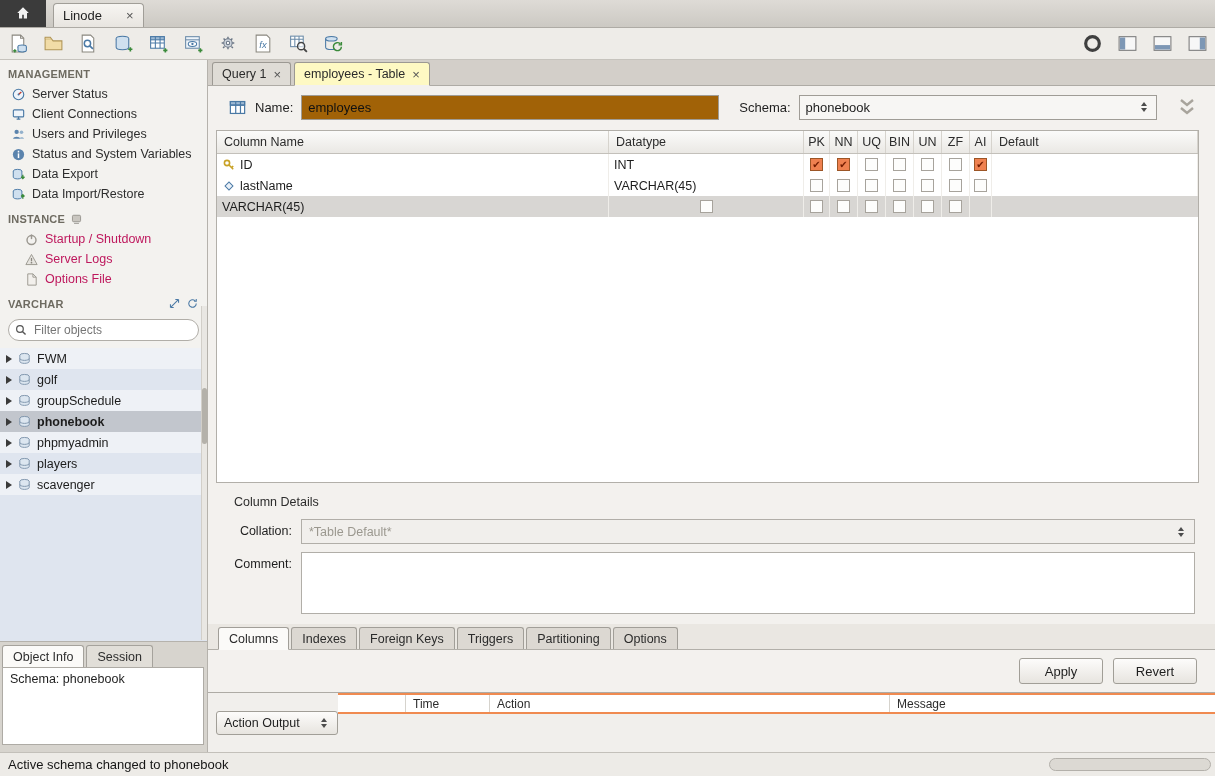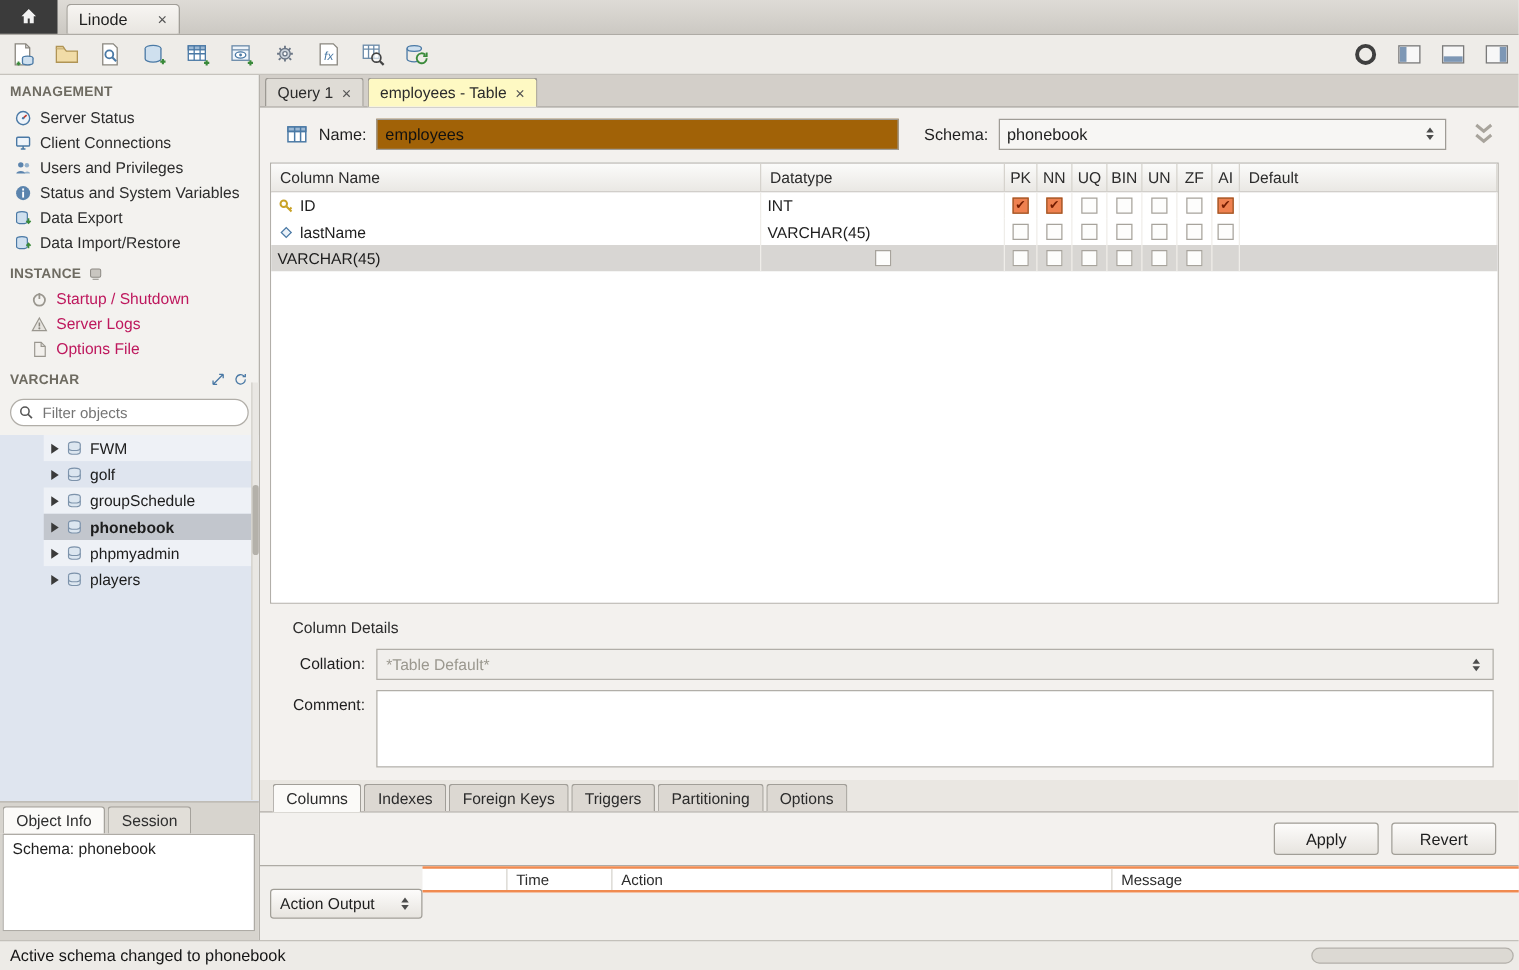--- a/index.html
+++ b/index.html
@@ -29,21 +29,21 @@
   .sidebar{width:208px;flex:0 0 auto;background:#f3f2ef;border-right:1px solid #b5b2ac;display:flex;flex-direction:column;position:relative;}
   .side-header{font-size:11px;font-weight:bold;color:#6e6b61;padding:8px 8px 4px 8px;display:flex;align-items:center;gap:5px;letter-spacing:.2px;}
   .side-header .hspacer{flex:1;}
   .side-header .icon{width:13px;height:13px;}
   .side-item{height:20px;display:flex;align-items:center;gap:6px;padding-left:11px;font-size:12.5px;color:#2d2d2d;cursor:pointer;}
   .side-item .icon{width:15px;height:15px;}
   .side-item.disabled{color:#be185d;margin-left:13px;}
   .filter-wrap{margin:5px 8px 7px 8px;position:relative;}
   .filter-wrap .icon{position:absolute;left:6px;top:4px;width:14px;height:14px;}
   .filter-input{width:100%;height:22px;border:1px solid #b1aea8;border-radius:11px;padding:0 8px 0 25px;font-size:12px;color:#333;background:#fff;outline:none;}
-  .schema-area{flex:1;background:#dfe5ef;min-height:0;overflow:hidden;padding-left:35px;}
+  .schema-area{flex:1;background:#dfe5ef;min-height:0;overflow:hidden;}
   .schema-row{height:21px;display:flex;align-items:center;gap:5px;padding-left:4px;font-size:12.5px;color:#1c1c1c;cursor:pointer;}
   .schema-row.even{background:#eef1f6;}
   .schema-row.odd{background:#dfe5ef;}
   .schema-row.selected{background:#c2c6cd;font-weight:bold;}
   .schema-row .icon{width:15px;height:15px;}
   .tri{width:0;height:0;border-left:6px solid #3a3a3a;border-top:4px solid transparent;border-bottom:4px solid transparent;margin-left:2px;flex:0 0 auto;}
   .info-tabs{height:26px;background:#d7d4ce;border-top:1px solid #b5b2ac;display:flex;align-items:flex-end;padding-left:2px;gap:2px;flex:0 0 auto;}
   .info-tab{height:22px;padding:0 10px;font-size:12.5px;display:flex;align-items:center;border:1px solid #a5a29c;border-bottom:none;border-radius:3px 3px 0 0;background:#e1ded8;color:#2e2e2e;cursor:pointer;}
   .info-tab.active{background:#fbfaf8;}
   .info-wrap{padding:0 3px 7px 2px;background:#d7d4ce;flex:0 0 auto;}
@@ -456,20 +456,31 @@
               <span class="tri"></span>
               <span class="icon ">
                 <svg viewBox="0 0 16 16">
                   <ellipse cx="8" cy="4.6" rx="5" ry="2" fill="#dce6f0" stroke="#7d93ab"></ellipse>
                   <path d="M3 4.6v6.6c0 1.1 2.2 2 5 2s5-.9 5-2V4.6" fill="#dce6f0" stroke="#7d93ab"></path>
                   <path d="M3 8c0 1.1 2.2 2 5 2s5-.9 5-2" fill="none" stroke="#7d93ab"></path>
                 </svg>
               </span>
               <span>players</span>
             </div>
+            <div class="schema-row even">
+              <span class="tri"></span>
+              <span class="icon ">
+                <svg viewBox="0 0 16 16">
+                  <ellipse cx="8" cy="4.6" rx="5" ry="2" fill="#dce6f0" stroke="#7d93ab"></ellipse>
+                  <path d="M3 4.6v6.6c0 1.1 2.2 2 5 2s5-.9 5-2V4.6" fill="#dce6f0" stroke="#7d93ab"></path>
+                  <path d="M3 8c0 1.1 2.2 2 5 2s5-.9 5-2" fill="none" stroke="#7d93ab"></path>
+                </svg>
+              </span>
+              <span>scavenger</span>
+            </div>
           </div>
       </div>
 
       <div class="info-tabs">
           <div class="info-tab active">
             <span>Object Info</span>
           </div>
           <div class="info-tab">
             <span>Session</span>
           </div>

